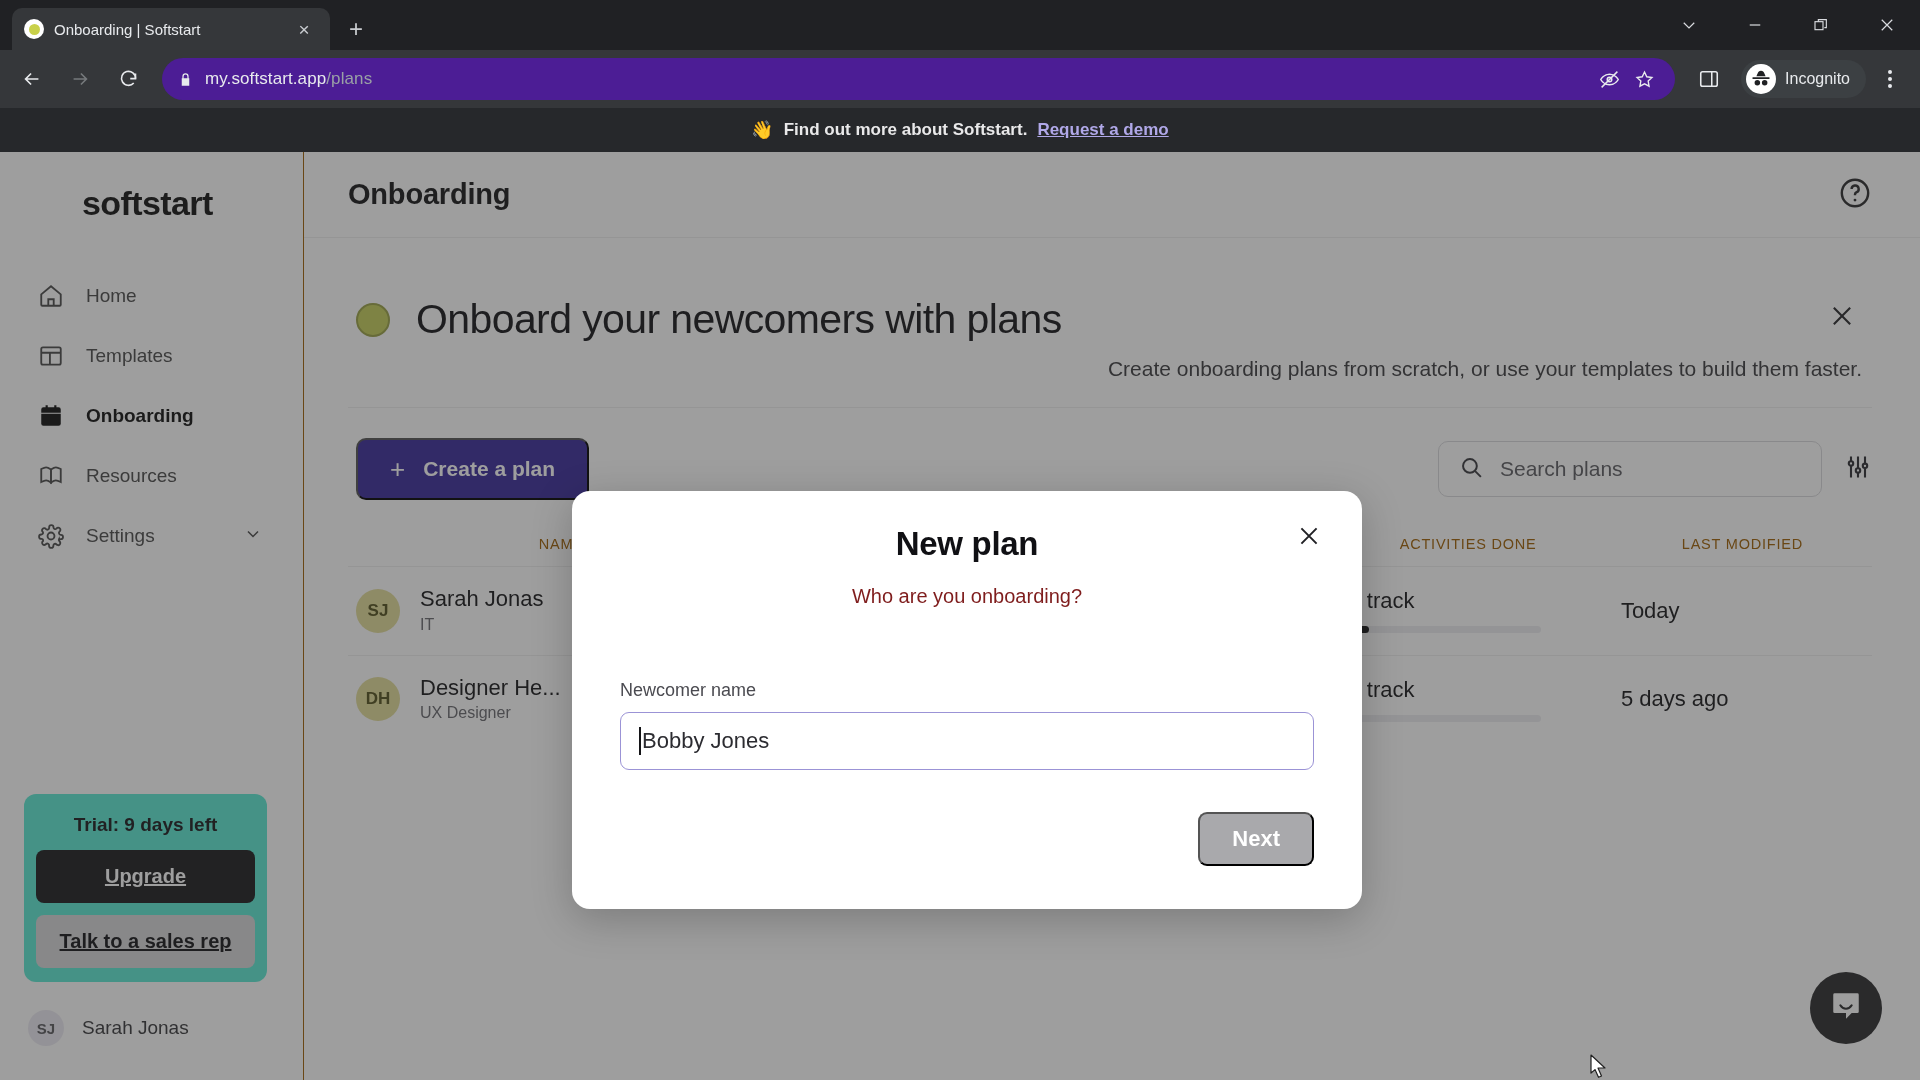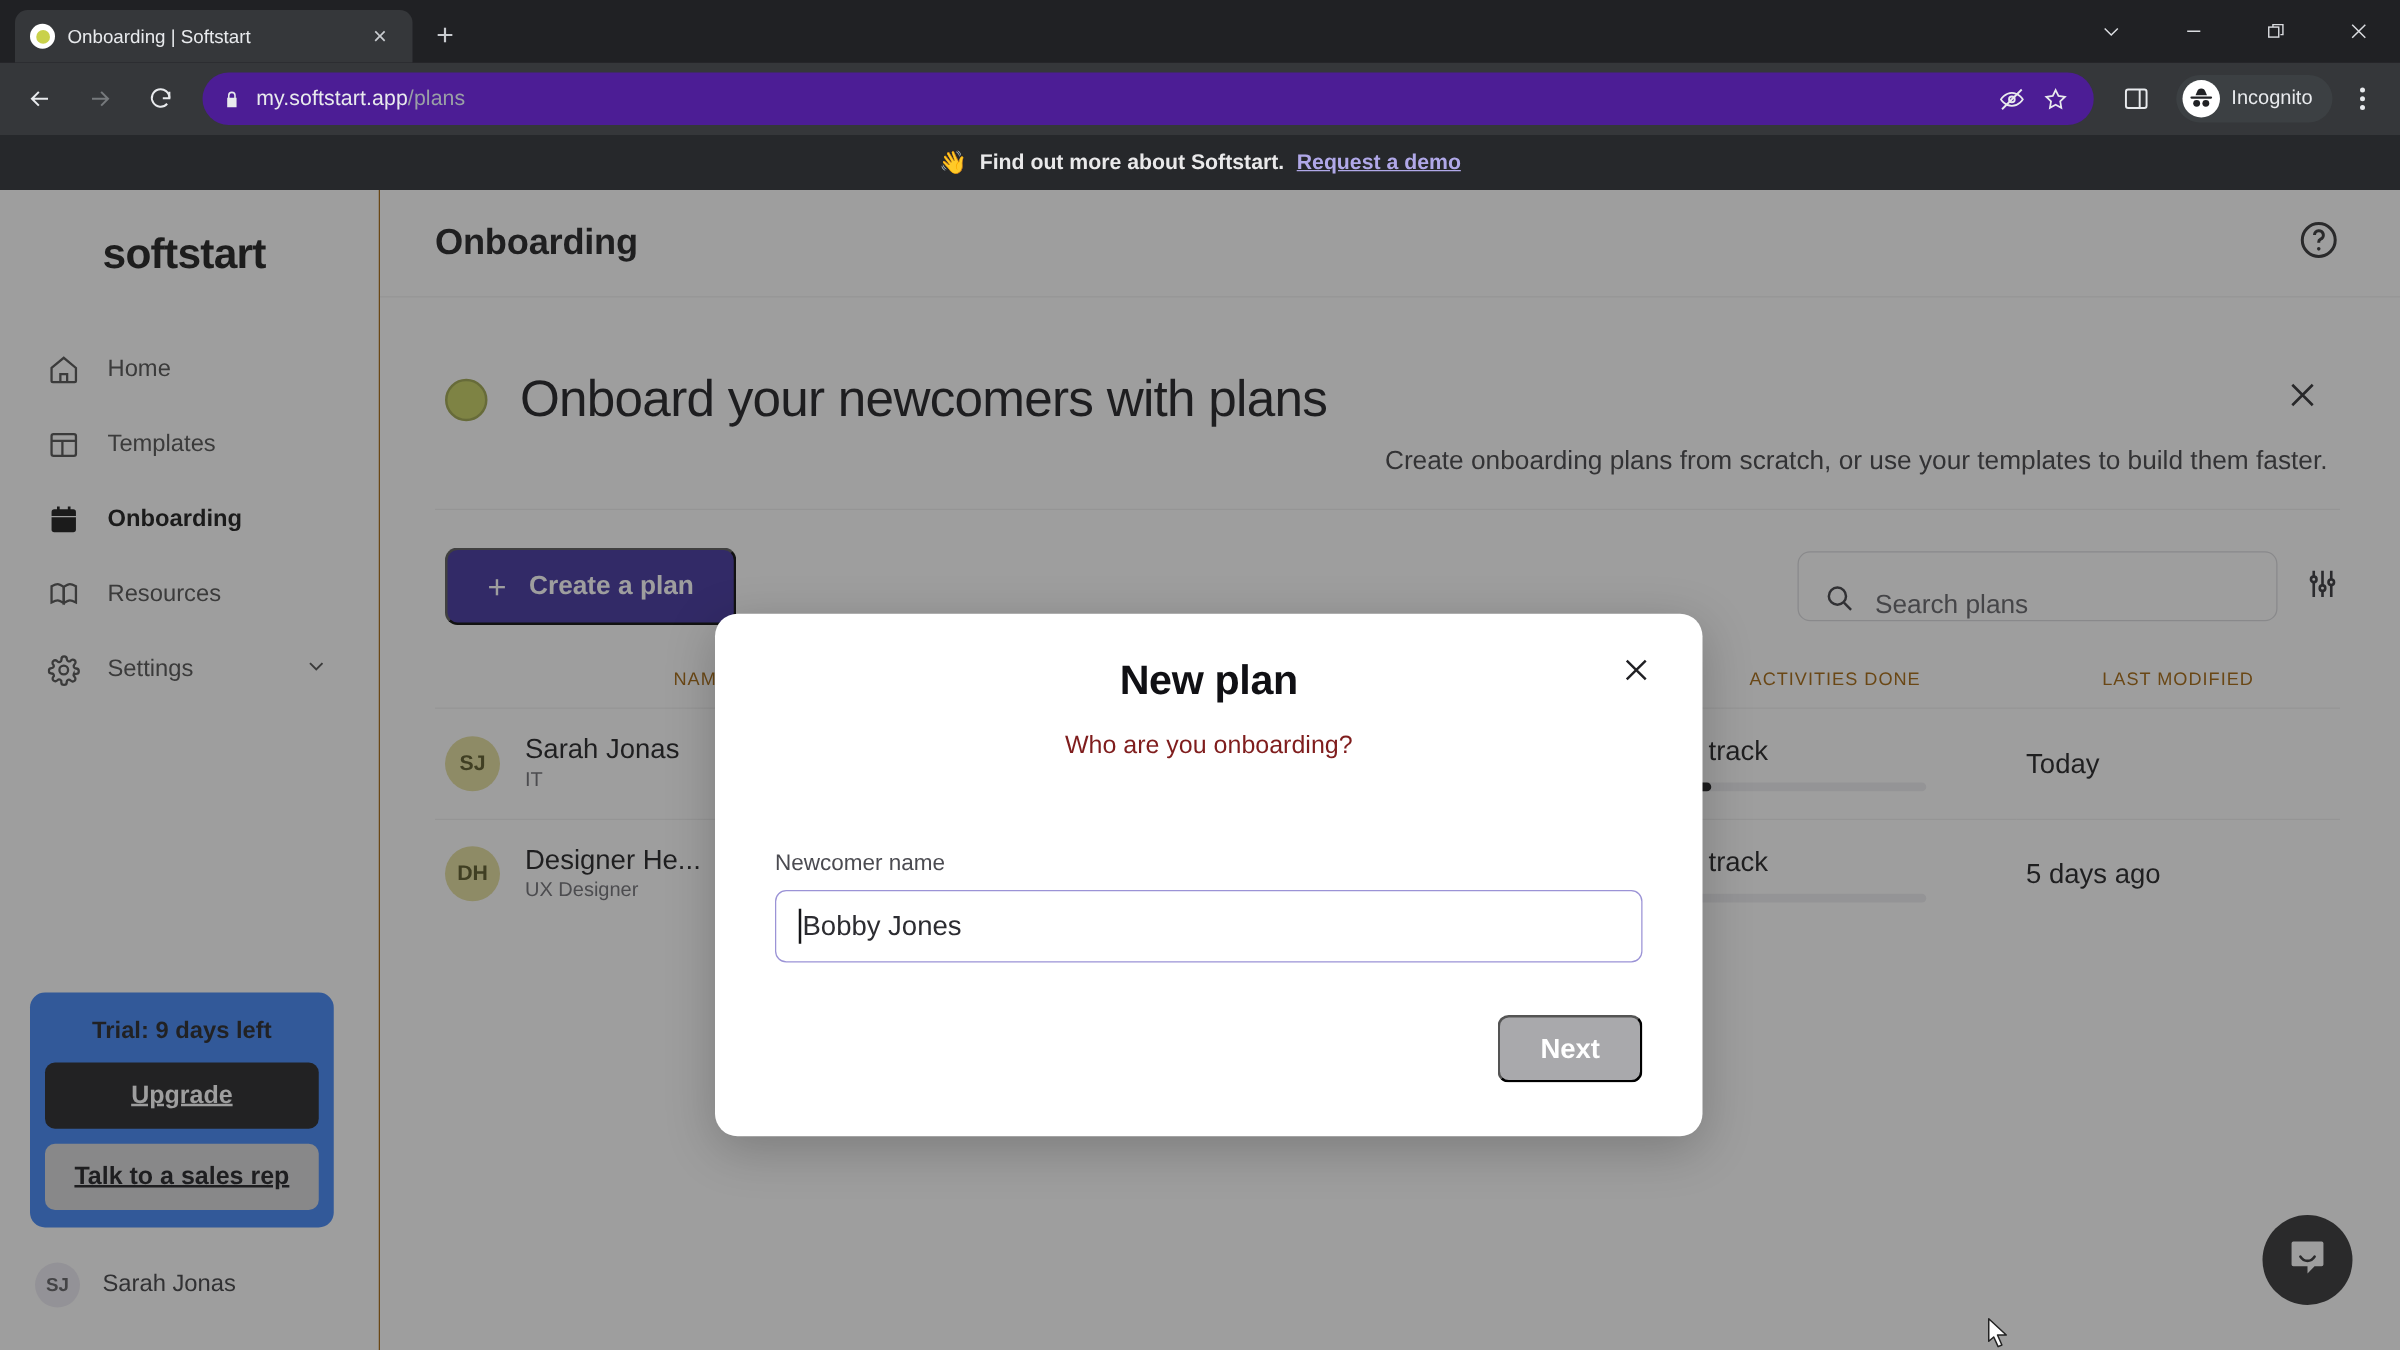--- a/index.html
+++ b/index.html
@@ -104,21 +104,21 @@
   .nav { margin-top: 46px; display: flex; flex-direction: column; gap: 6px; }
   .nav-item {
     display: flex; align-items: center; gap: 20px;
     padding: 12px 0 12px 36px; font-size: 19px; color: #4c4c4c; position: relative;
   }
   .nav-item .ic { width: 30px; height: 30px; display: flex; align-items: center; justify-content: center; flex:0 0 auto;}
   .nav-item.active { color: #111; font-weight: 700; }
   .nav-item .chev { margin-left: auto; margin-right: 40px; color: #4c4c4c; }
 
   .trial-card {
-    margin: auto 36px 28px 24px; background: #3b82f6; border-radius: 12px;
+    margin: auto 36px 28px 24px; background: #5eead4; border-radius: 12px;
     padding: 14px 12px 14px 12px;
   }
   .trial-title { text-align: center; color: #1d1d1f; font-size: 19px; font-weight: 600; padding: 6px 0 14px; }
   .btn-upgrade {
     display: block; width: 100%; background: #1e1e20; color: #fff;
     border-radius: 8px; padding: 15px 0; text-align: center;
     font-size: 20px; font-weight: 700; margin-bottom: 12px;
   }
   .btn-sales {
     display: block; width: 100%; background: #d7d7d9; color: #17171a;
@@ -160,21 +160,21 @@
   .toolrow { display: flex; align-items: center; margin: 30px 0 0 8px; }
   .btn-create {
     background: #3b2c9b; color: #fff; border-radius: 10px;
     height: 62px; padding: 0 32px; display: flex; align-items: center; gap: 18px;
     font-size: 21px; font-weight: 600;
   }
   .btn-create .plus { font-size: 26px; font-weight: 400; }
   .search-wrap { margin-left: auto; display: flex; align-items: center; gap: 22px; }
   .search-box {
     width: 384px; height: 56px; border: 1px solid #d9d9dd; border-radius: 10px;
-    display: flex; align-items: flex-end; gap: 16px; padding: 0 20px;
+    display: flex; align-items: center; gap: 16px; padding: 0 20px;
   }
   .search-ph { color: #5e5e63; font-size: 21px; }
 
   table.plans { width: 100%; border-collapse: collapse; margin-top: 26px; }
   table.plans th {
     text-align: center; font-size: 14.5px; font-weight: 400; color: #a16207;
     letter-spacing: .8px; padding: 10px 8px 14px 8px; text-transform: uppercase;
   }
   table.plans td { padding: 18px 8px; border-top: 1px solid #efefef; vertical-align: middle; }
   .person { display: flex; align-items: center; gap: 20px; }

